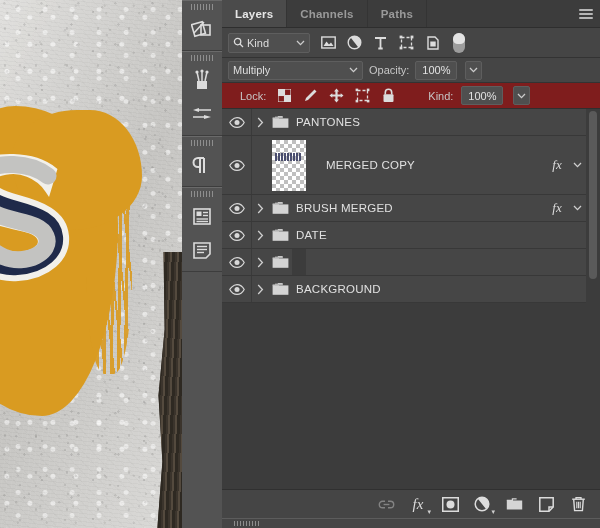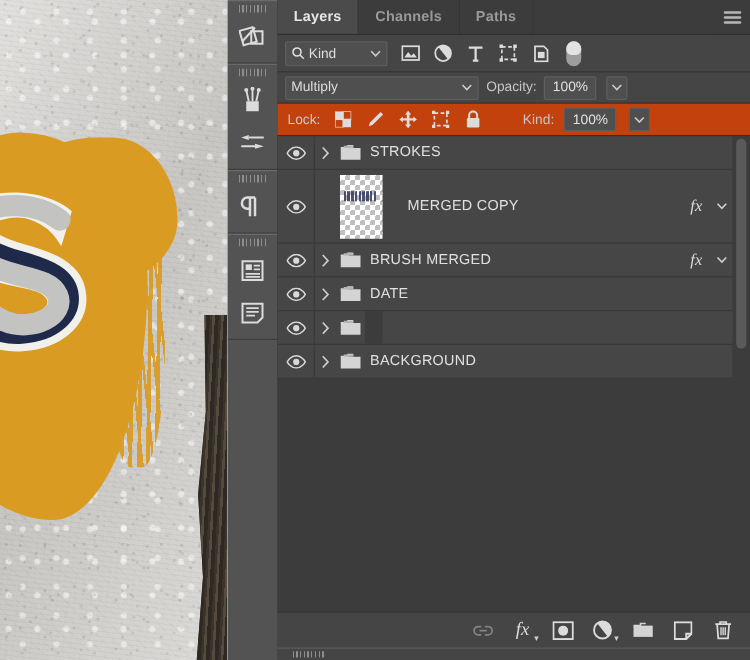--- a/index.html
+++ b/index.html
@@ -198,21 +198,21 @@
 
   
   .blend-row {
     height: 25px;
     background: #454545;
     display: flex; align-items: center;
     padding: 0 6px; gap: 6px;
     border-bottom: 1px solid #333;
   }
   .blend-select {
-    width: 155px; height: 19px;
+    width: 135px; height: 19px;
     background: #4f4f4f; border: 1px solid #5e5e5e; border-radius: 2px;
     display: flex; align-items: center; padding: 0 4px;
     font-size: 11px; color: #ddd; cursor: pointer;
   }
   .blend-select .lbl { flex: 1 1 auto; }
   .field-label { font-size: 11px; color: #c6c6c6; }
   .num-field {
     width: 42px; height: 19px;
     background: #4f4f4f; border: 1px solid #5e5e5e; border-radius: 2px;
     display: flex; align-items: center; justify-content: center;
@@ -221,23 +221,23 @@
   .stepper {
     width: 17px; height: 19px;
     background: #4f4f4f; border: 1px solid #5e5e5e; border-radius: 2px;
     display: flex; align-items: center; justify-content: center;
     cursor: pointer; margin-left: 2px;
   }
 
   
   .lock-row {
     height: 26px;
-    background: #c2410c;
+    background: #7f1d1d;
     display: flex; align-items: center;
-    padding: 0 8px; gap: 8px;
+    padding: 0 18px; gap: 8px;
     border-bottom: 1px solid #2f2f2f;
   }
   .lock-icons { display: flex; align-items: center; gap: 11px; margin-left: 3px; }
   .lock-icon { width: 15px; height: 15px; display: flex; align-items: center; justify-content: center; cursor: pointer; }
 
   
   .layer-list {
     flex: 1 1 auto;
     background: #3c3c3c;
     overflow: hidden;
@@ -569,21 +569,21 @@
   <path d="M1.2 1 L5.4 5.5 L1.2 10" fill="none" stroke="#cfcfcf" stroke-width="1.3"></path>
 </svg>
           </div>
           <div style="width: 24px; display: flex; align-items: center; justify-content: center;">
             <svg width="17" height="14" viewBox="0 0 17 14">
   <path d="M0.6 3.2 H6.4 V1.6 H10.6" fill="none" stroke="#d6d6d6" stroke-width="1.2"></path>
   <rect x="0.6" y="3.4" width="15.8" height="9.4" fill="#d4d4d4"></rect>
   <path d="M3 1.6 H10.8 V3.3 H3 Z" fill="#b4b4b4"></path>
 </svg>
           </div>
-          <div class="layer-name">STROKES</div>
+          <div class="layer-name">PANTONES</div>
           <div class="right-gutter"></div>
         </div>
         <div class="layer-row tall">
           <div class="eye-cell">
             <svg width="16" height="11" viewBox="0 0 16 11">
   <path d="M8 0.6 C3.4 0.6 0.8 5.5 0.8 5.5 C0.8 5.5 3.4 10.4 8 10.4 C12.6 10.4 15.2 5.5 15.2 5.5 C15.2 5.5 12.6 0.6 8 0.6 Z" fill="none" stroke="#d8d8d8" stroke-width="1.2"></path>
   <circle cx="8" cy="5.5" r="2.5" fill="#d8d8d8"></circle>
 </svg>
           </div>
           <div class="disc-cell"></div>

